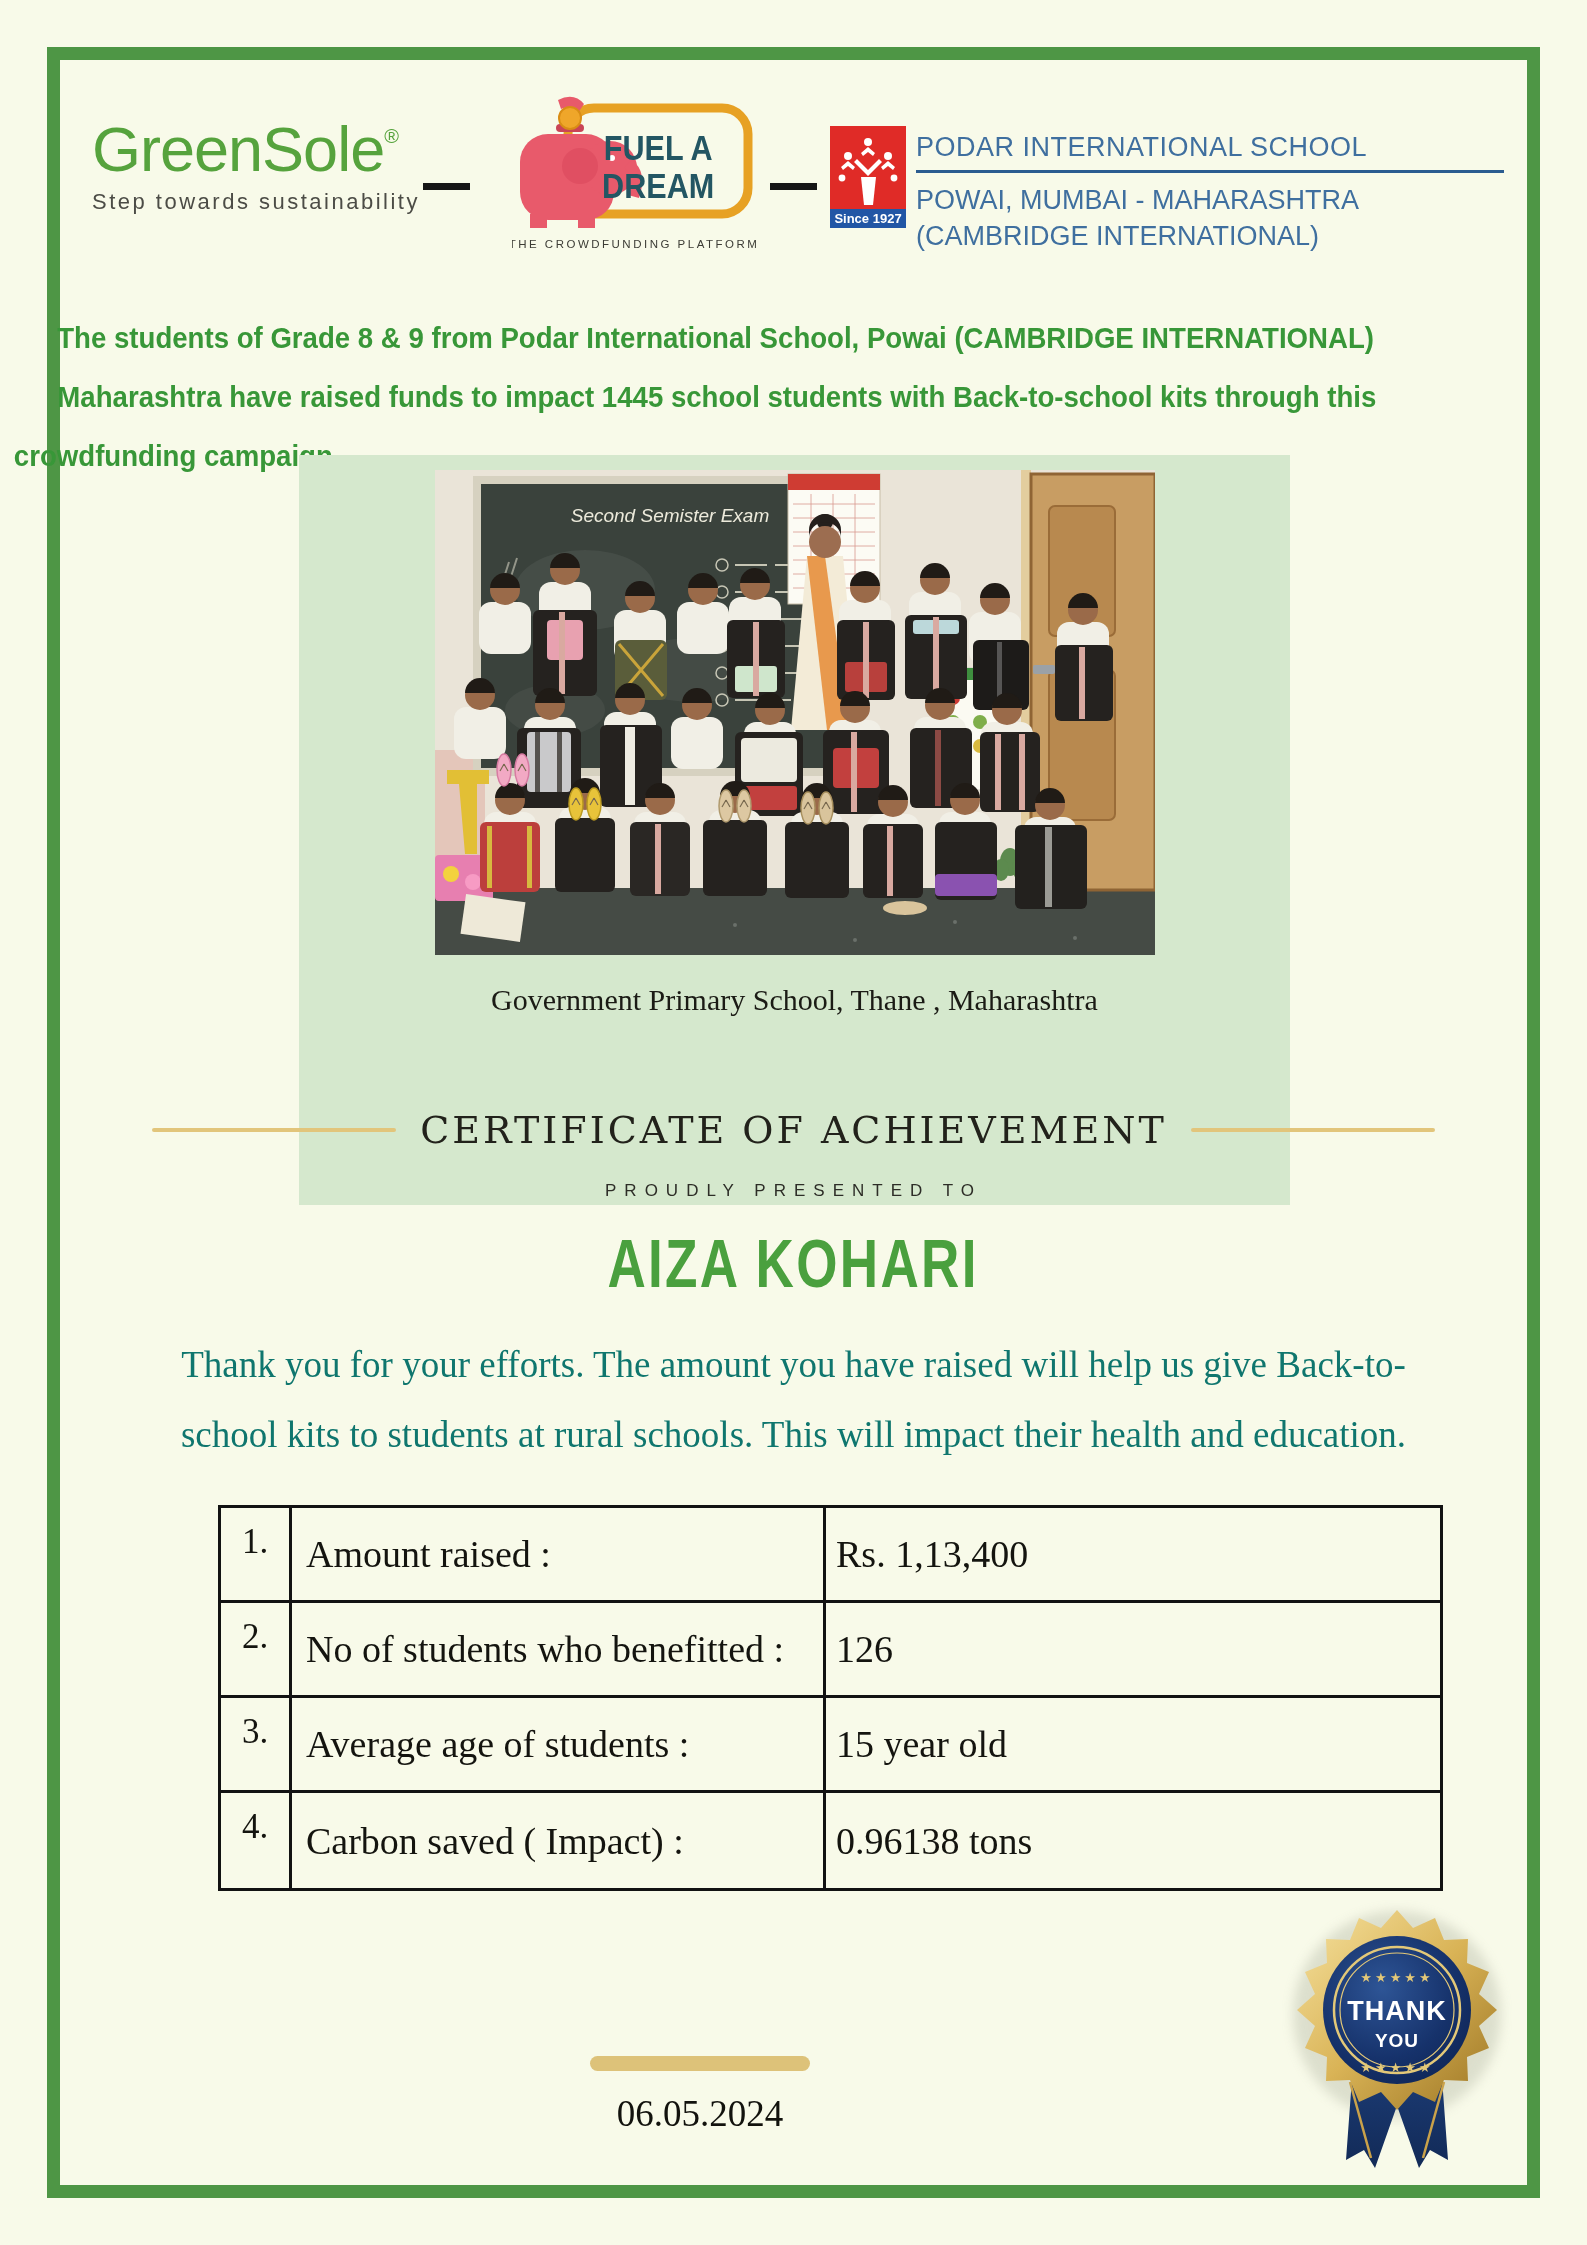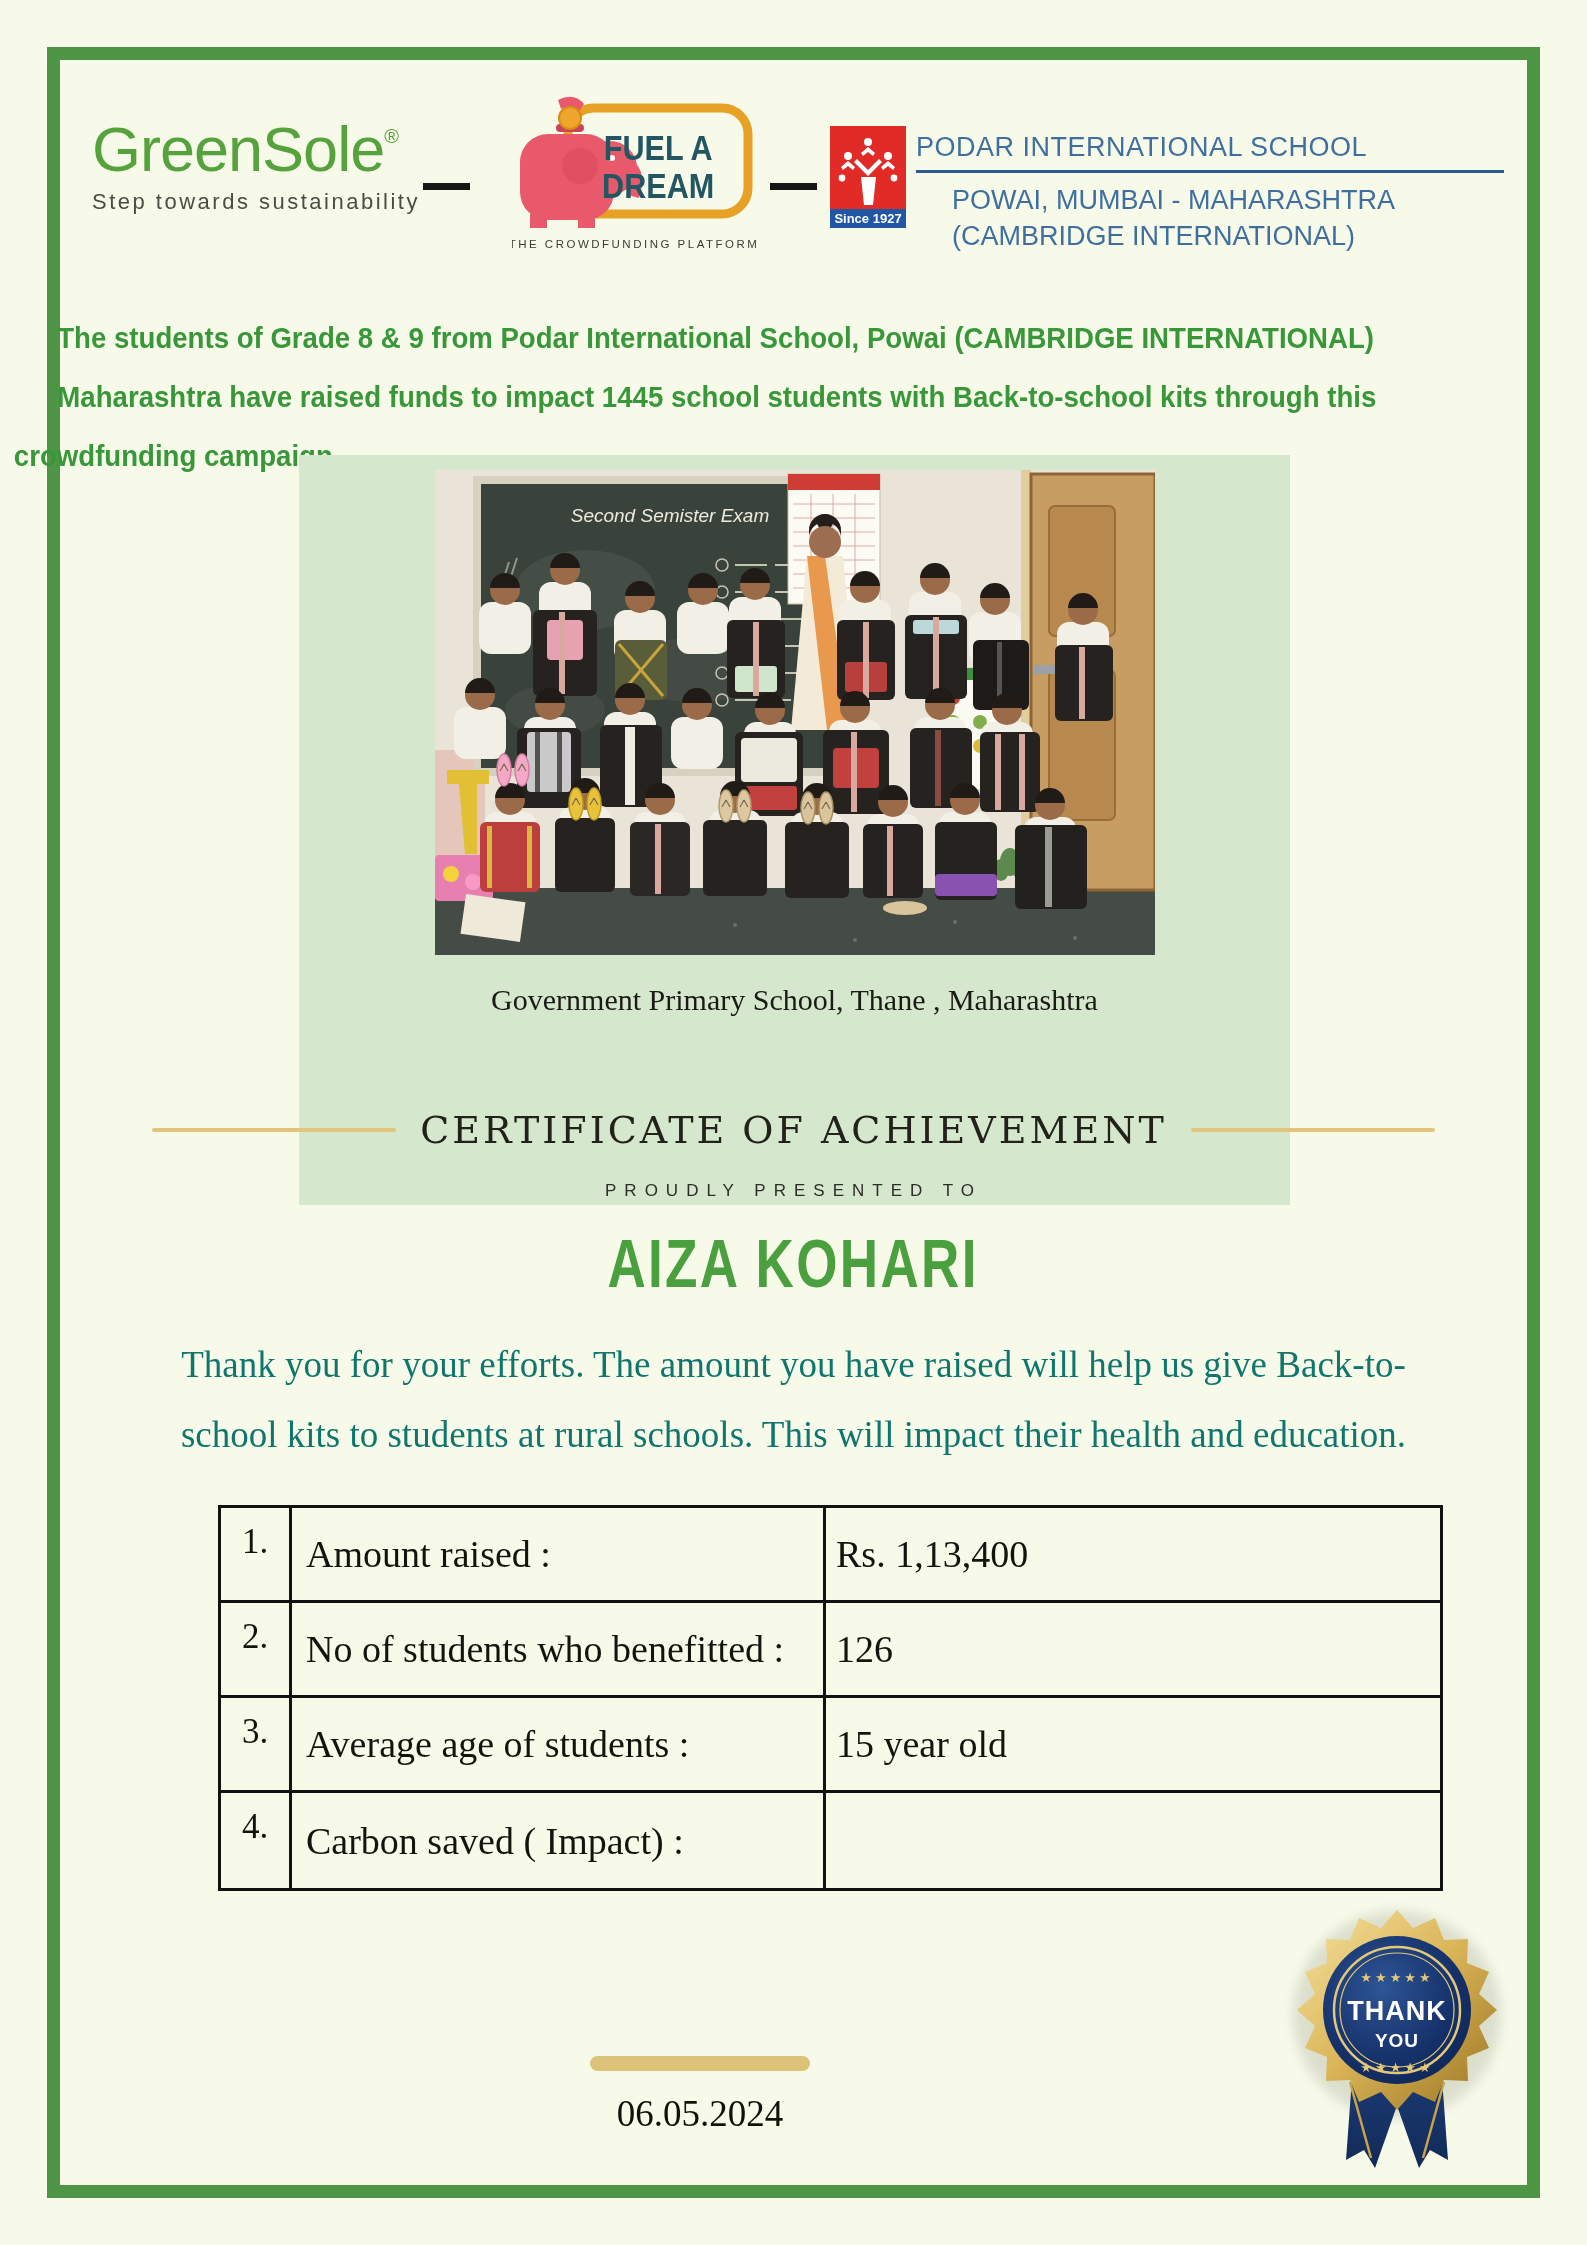--- a/index.html
+++ b/index.html
@@ -9,21 +9,21 @@
   
   .frame{position:absolute;left:47px;top:47px;right:47px;bottom:47px;
          border:13px solid #4e9645;pointer-events:none;}
   
   .gs-name{font-size:63px;color:#56a33d;letter-spacing:-1px;line-height:1;}
   .gs-reg{font-size:20px;vertical-align:28px;color:#56a33d;}
   .gs-tag{margin-top:8px;font-size:22px;color:#4c4c46;letter-spacing:2.5px;}
   .dash{width:47px;height:7px;background:#161616;}
   .podar-name{font-size:27px;color:#3f6f9f;letter-spacing:.5px;white-space:nowrap;}
   .podar-rule{width:588px;height:3px;background:#2b5c90;}
-  .podar-loc{font-size:27px;color:#3f6f9f;width:620px;line-height:36px;margin-left:36px;}
+  .podar-loc{font-size:27px;color:#3f6f9f;width:620px;line-height:36px;}
   
   .intro{width:100%;text-align:left;font-weight:bold;font-size:30px;
          color:#389738;line-height:59px;}
   .cond{display:inline-block;transform:scaleX(.92);transform-origin:center;white-space:nowrap;}
   
   .photo-box{background:#d5e8cd;}
   .caption{width:100%;text-align:center;font-family:"Liberation Serif",serif;
            font-size:30px;color:#1b1b15;}
   
   .title-row{width:100%;display:flex;align-items:center;justify-content:center;gap:24px;}
@@ -385,20 +385,21 @@
   <div class="cell c-label rb">Amount raised :</div>
   <div class="cell c-value rb">Rs. 1,13,400</div>
   <div class="cell c-num rb">2.</div>
   <div class="cell c-label rb">No of students who benefitted :</div>
   <div class="cell c-value rb">126</div>
   <div class="cell c-num rb">3.</div>
   <div class="cell c-label rb">Average age of students :</div>
   <div class="cell c-value rb">15 year old</div>
   <div class="cell c-num">4.</div>
   <div class="cell c-label">Carbon saved ( Impact) :</div>
+  <div class="cell c-value">0.96138 tons</div>
 </div>
 
 <div class="abs goldbar"></div>
 <div class="abs datebar">06.05.2024</div>
 
 <svg class="abs" style="left:1247px;top:1860px;z-index:5;" width="300" height="315" viewBox="0 0 300 315">
   <defs>
     <linearGradient id="goldGrad" x1="0" y1="0" x2="1" y2="1">
       <stop offset="0" stop-color="#f7e3a1"></stop>
         <stop offset=".5" stop-color="#d9b356"></stop>

